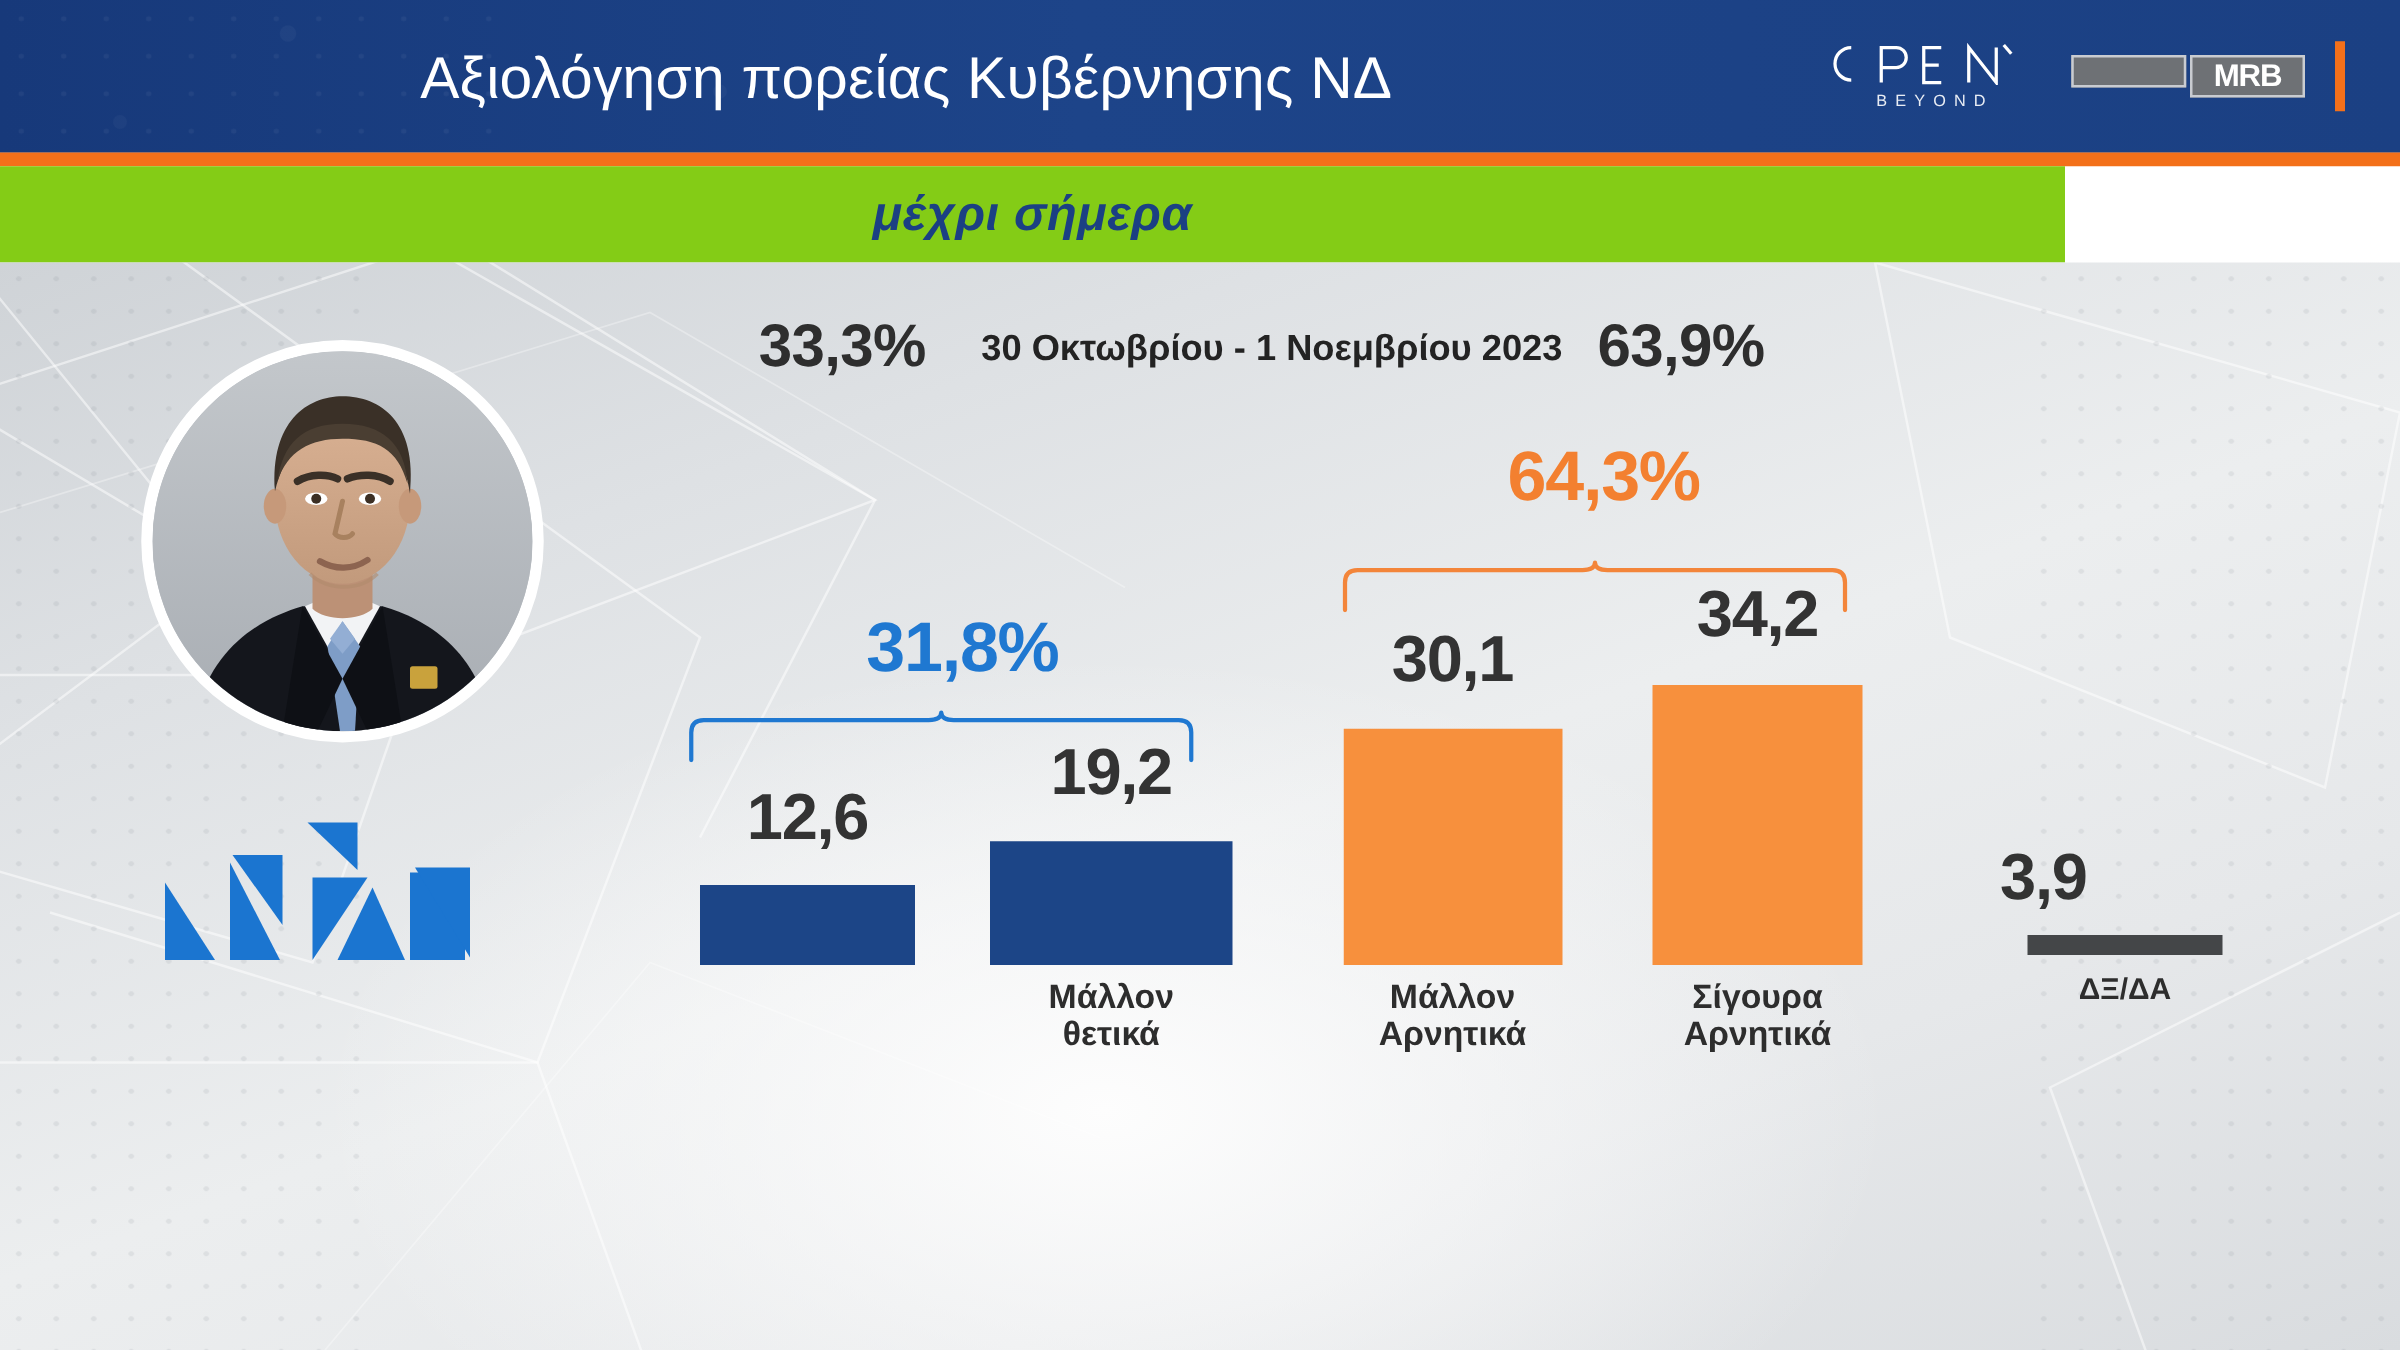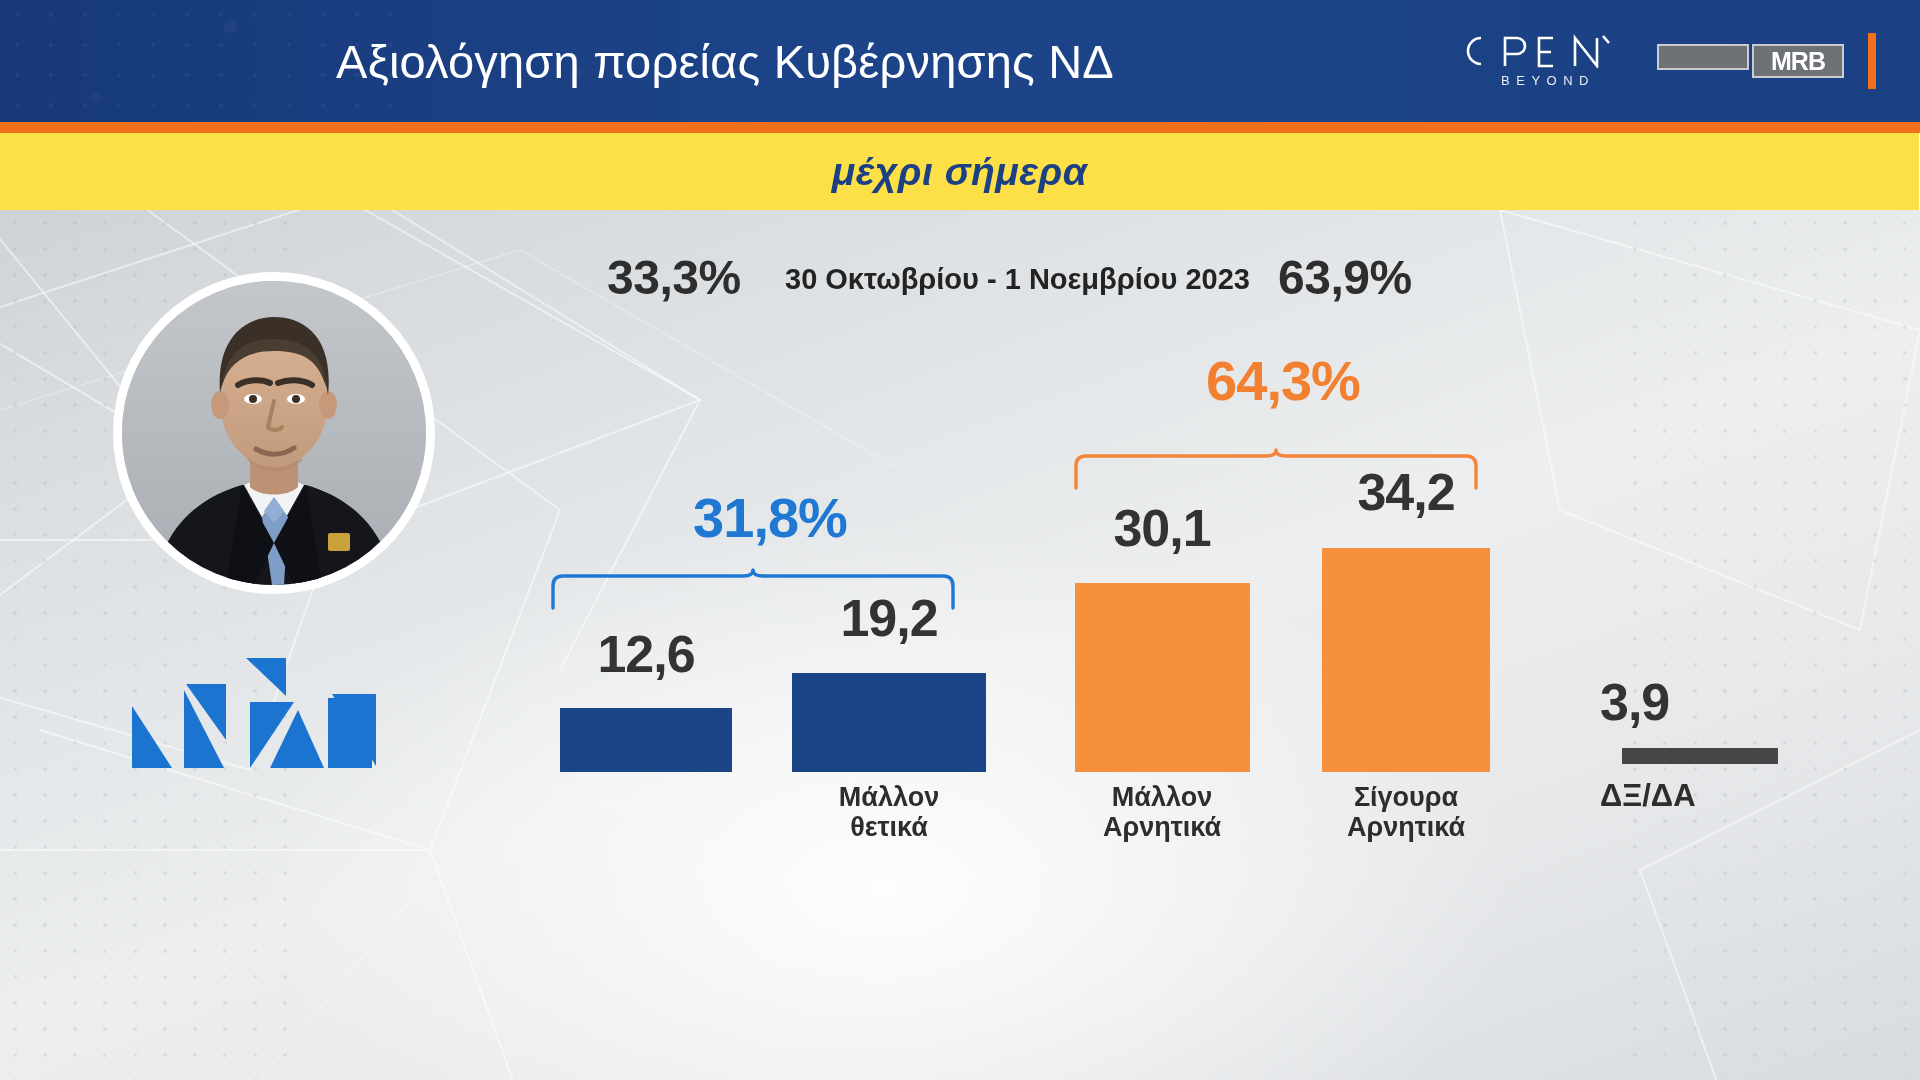--- a/index.html
+++ b/index.html
@@ -42,21 +42,21 @@
   .mrb{display:flex;gap:3px;}
   .mrb-top{width:92px;height:26px;background:#6e7175;border:2px solid #c9ccd1;box-sizing:border-box;}
   .mrb-bot{width:92px;height:34px;background:#6e7175;border:2px solid #c9ccd1;box-sizing:border-box;
            display:flex;align-items:center;justify-content:center;}
   .mrb-bot span{color:#ffffff;font-size:25px;font-weight:bold;letter-spacing:-1px;line-height:1;}
   .orange-tick{width:8px;height:56px;background:#f3701a;}
 
   .orange-rule{position:absolute;left:0;top:122px;width:1920px;height:11px;background:#f3701a;}
 
   .subtitle-band{
-    position:absolute;left:0;top:133px;width:1919px;height:77px;background:#fde047;
+    position:absolute;left:0;top:133px;width:1652px;height:77px;background:#84cc16;
     display:flex;align-items:center;justify-content:center;
   }
   .subtitle{
     color:#1b4083;font-size:39px;font-weight:bold;font-style:italic;letter-spacing:.5px;
   }
 
   
   .body-area{
     position:absolute;left:0;top:210px;width:1920px;height:870px;
     background:
@@ -111,22 +111,22 @@
   }
   .bar-cat{
     position:absolute;text-align:center;font-size:27px;font-weight:bold;color:#2d2d2d;
     line-height:1.12;white-space:pre-line;
   }
 
   
   .dk-val{position:absolute;left:1600px;top:672px;width:200px;text-align:left;
           font-size:52px;font-weight:bold;color:#333333;letter-spacing:-1px;}
   .dk-bar{position:absolute;left:1622px;top:748px;width:156px;height:16px;background:#444648;}
-  .dk-cat{position:absolute;left:1600px;top:778px;width:200px;
-          font-size:31px;font-weight:bold;color:#2d2d2d;}
+  .dk-cat{position:absolute;left:1600px;top:778px;width:200px;text-align:center;
+          font-size:24px;font-weight:bold;color:#2d2d2d;}
 </style>
 </head>
 <body>
 
 <div id="stage">
 
   <div class="header-band">
     <div class="hdr-dots"></div>
     <div class="title">Αξιολόγηση πορείας Κυβέρνησης ΝΔ</div>
 

